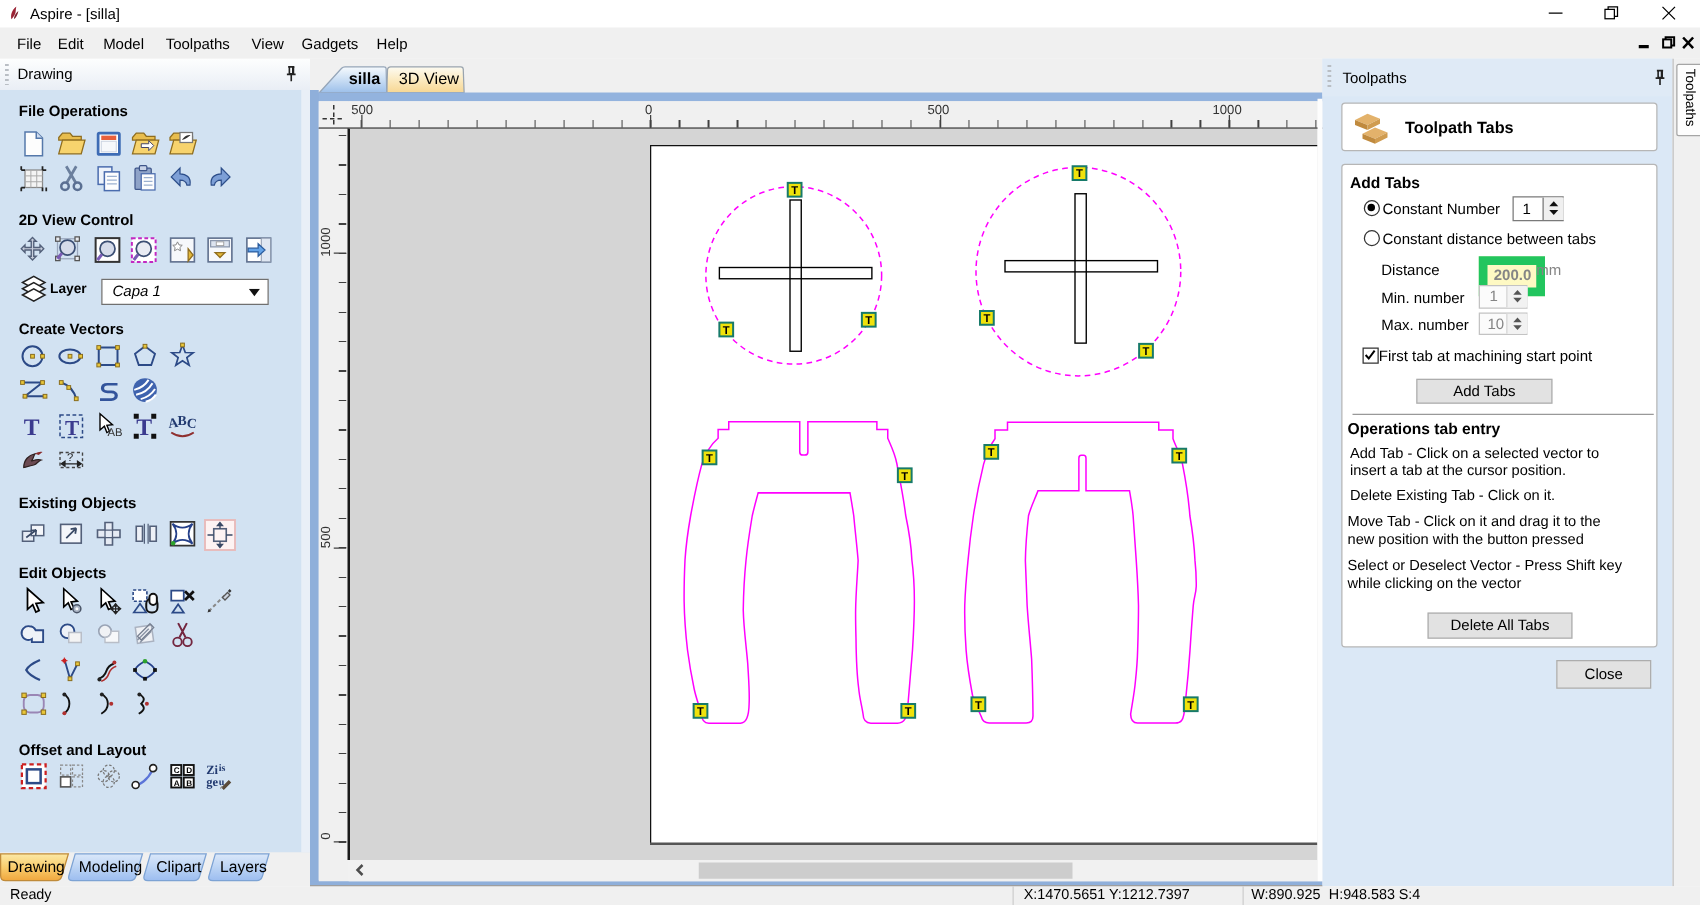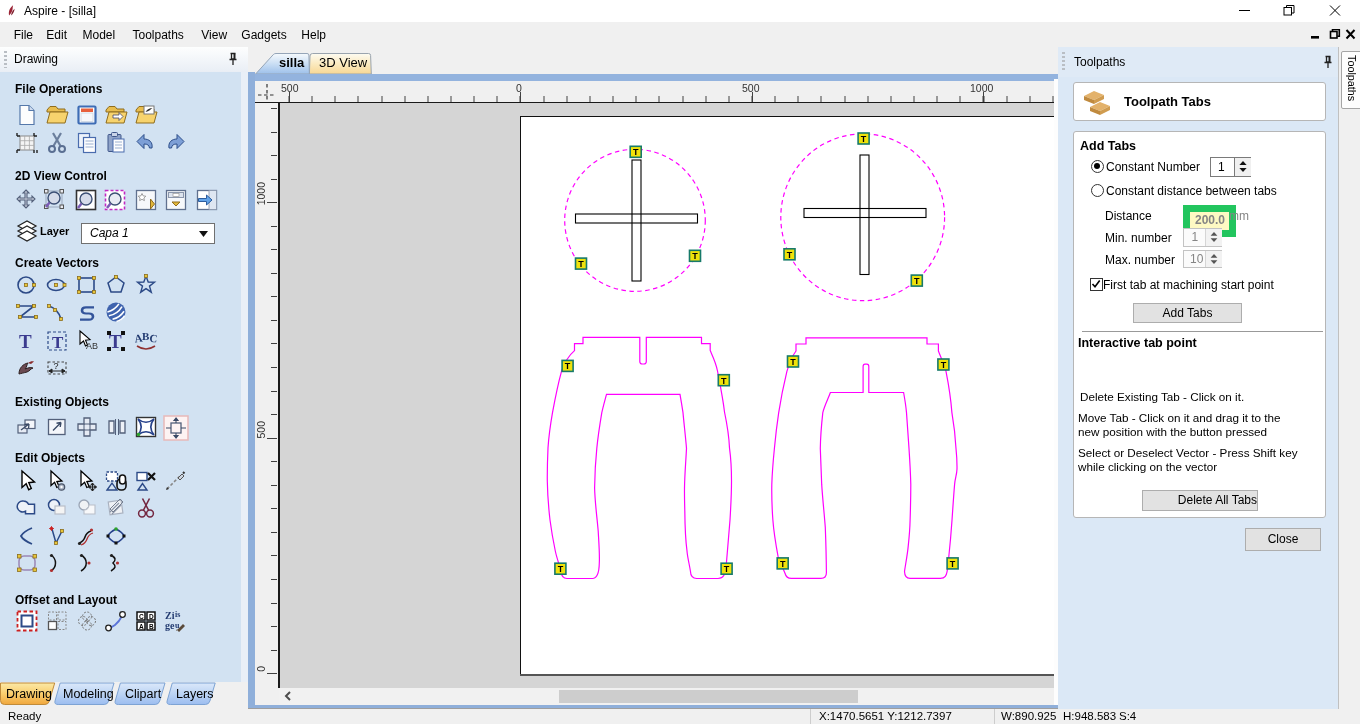--- a/index.html
+++ b/index.html
@@ -698,25 +698,26 @@
       </div>
     </div>
     <div class="abs" style="left:15.5px;top:146px;width:11px;height:11px;border:1.4px solid #333;background:#fff;">
       <svg class="abs" style="left:0.5px;top:0.5px;" width="10" height="10" viewBox="0 0 10 10">
         <path d="M1.5,5 L4,7.8 L8.7,1.5" fill="none" stroke="#000" stroke-width="1.6"></path>
       </svg>
     </div>
     <span class="abs" style="left:29px;top:146.5px;">First tab at machining start point</span>
     <div class="abs" style="left:59px;top:171px;width:107px;height:18.5px;background:#e2e2e2;border:1px solid #adadad;text-align:center;line-height:18px;">Add Tabs</div>
     <div class="abs" style="left:8px;top:199px;width:241px;height:1px;background:#999;"></div>
-    <span class="abs bold" style="left:4px;top:204.5px;font-size:12.5px;">Interactive tab point</span>
+    <span class="abs bold" style="left:4px;top:204.5px;font-size:12.5px;">Operations tab entry</span>
+    <div class="abs" style="left:6px;top:224.5px;width:224px;font-size:11.7px;line-height:14.2px;">Add Tab - Click on a selected vector to insert a tab at the cursor position.</div>
     <div class="abs" style="left:6px;top:258px;width:236px;font-size:11.7px;">Delete Existing Tab - Click on it.</div>
     <div class="abs" style="left:4px;top:279.5px;width:223px;font-size:11.7px;line-height:14.2px;">Move Tab - Click on it and drag it to the new position with the button pressed</div>
     <div class="abs" style="left:4px;top:314.5px;width:233px;font-size:11.7px;line-height:14.2px;">Select or Deselect Vector - Press Shift key while clicking on the vector</div>
-    <div class="abs" style="left:68px;top:358.5px;width:114px;height:19px;background:#e2e2e2;border:1px solid #adadad;text-align:right;line-height:18px;">Delete All Tabs</div>
+    <div class="abs" style="left:68px;top:358.5px;width:114px;height:19px;background:#e2e2e2;border:1px solid #adadad;text-align:center;line-height:18px;">Delete All Tabs</div>
   </div>
 
   <div class="abs" style="left:187px;top:481px;width:74px;height:21px;background:#e2e2e2;border:1px solid #adadad;text-align:center;line-height:20px;font-size:12px;">Close</div>
 </div>
 
 <div class="abs" style="left:1338px;top:47px;width:22px;height:661.5px;background:#f0f0f0;border-left:1px solid #c0c0c0;">
   <div class="abs" style="left:2px;top:3.5px;width:22px;height:56px;background:#fdfdfd;border:1px solid #a5a5a5;border-radius:2px;">
     <span class="abs" style="left:4px;top:3px;font-size:10.8px;writing-mode:vertical-rl;">Toolpaths</span>
   </div>
 </div>

